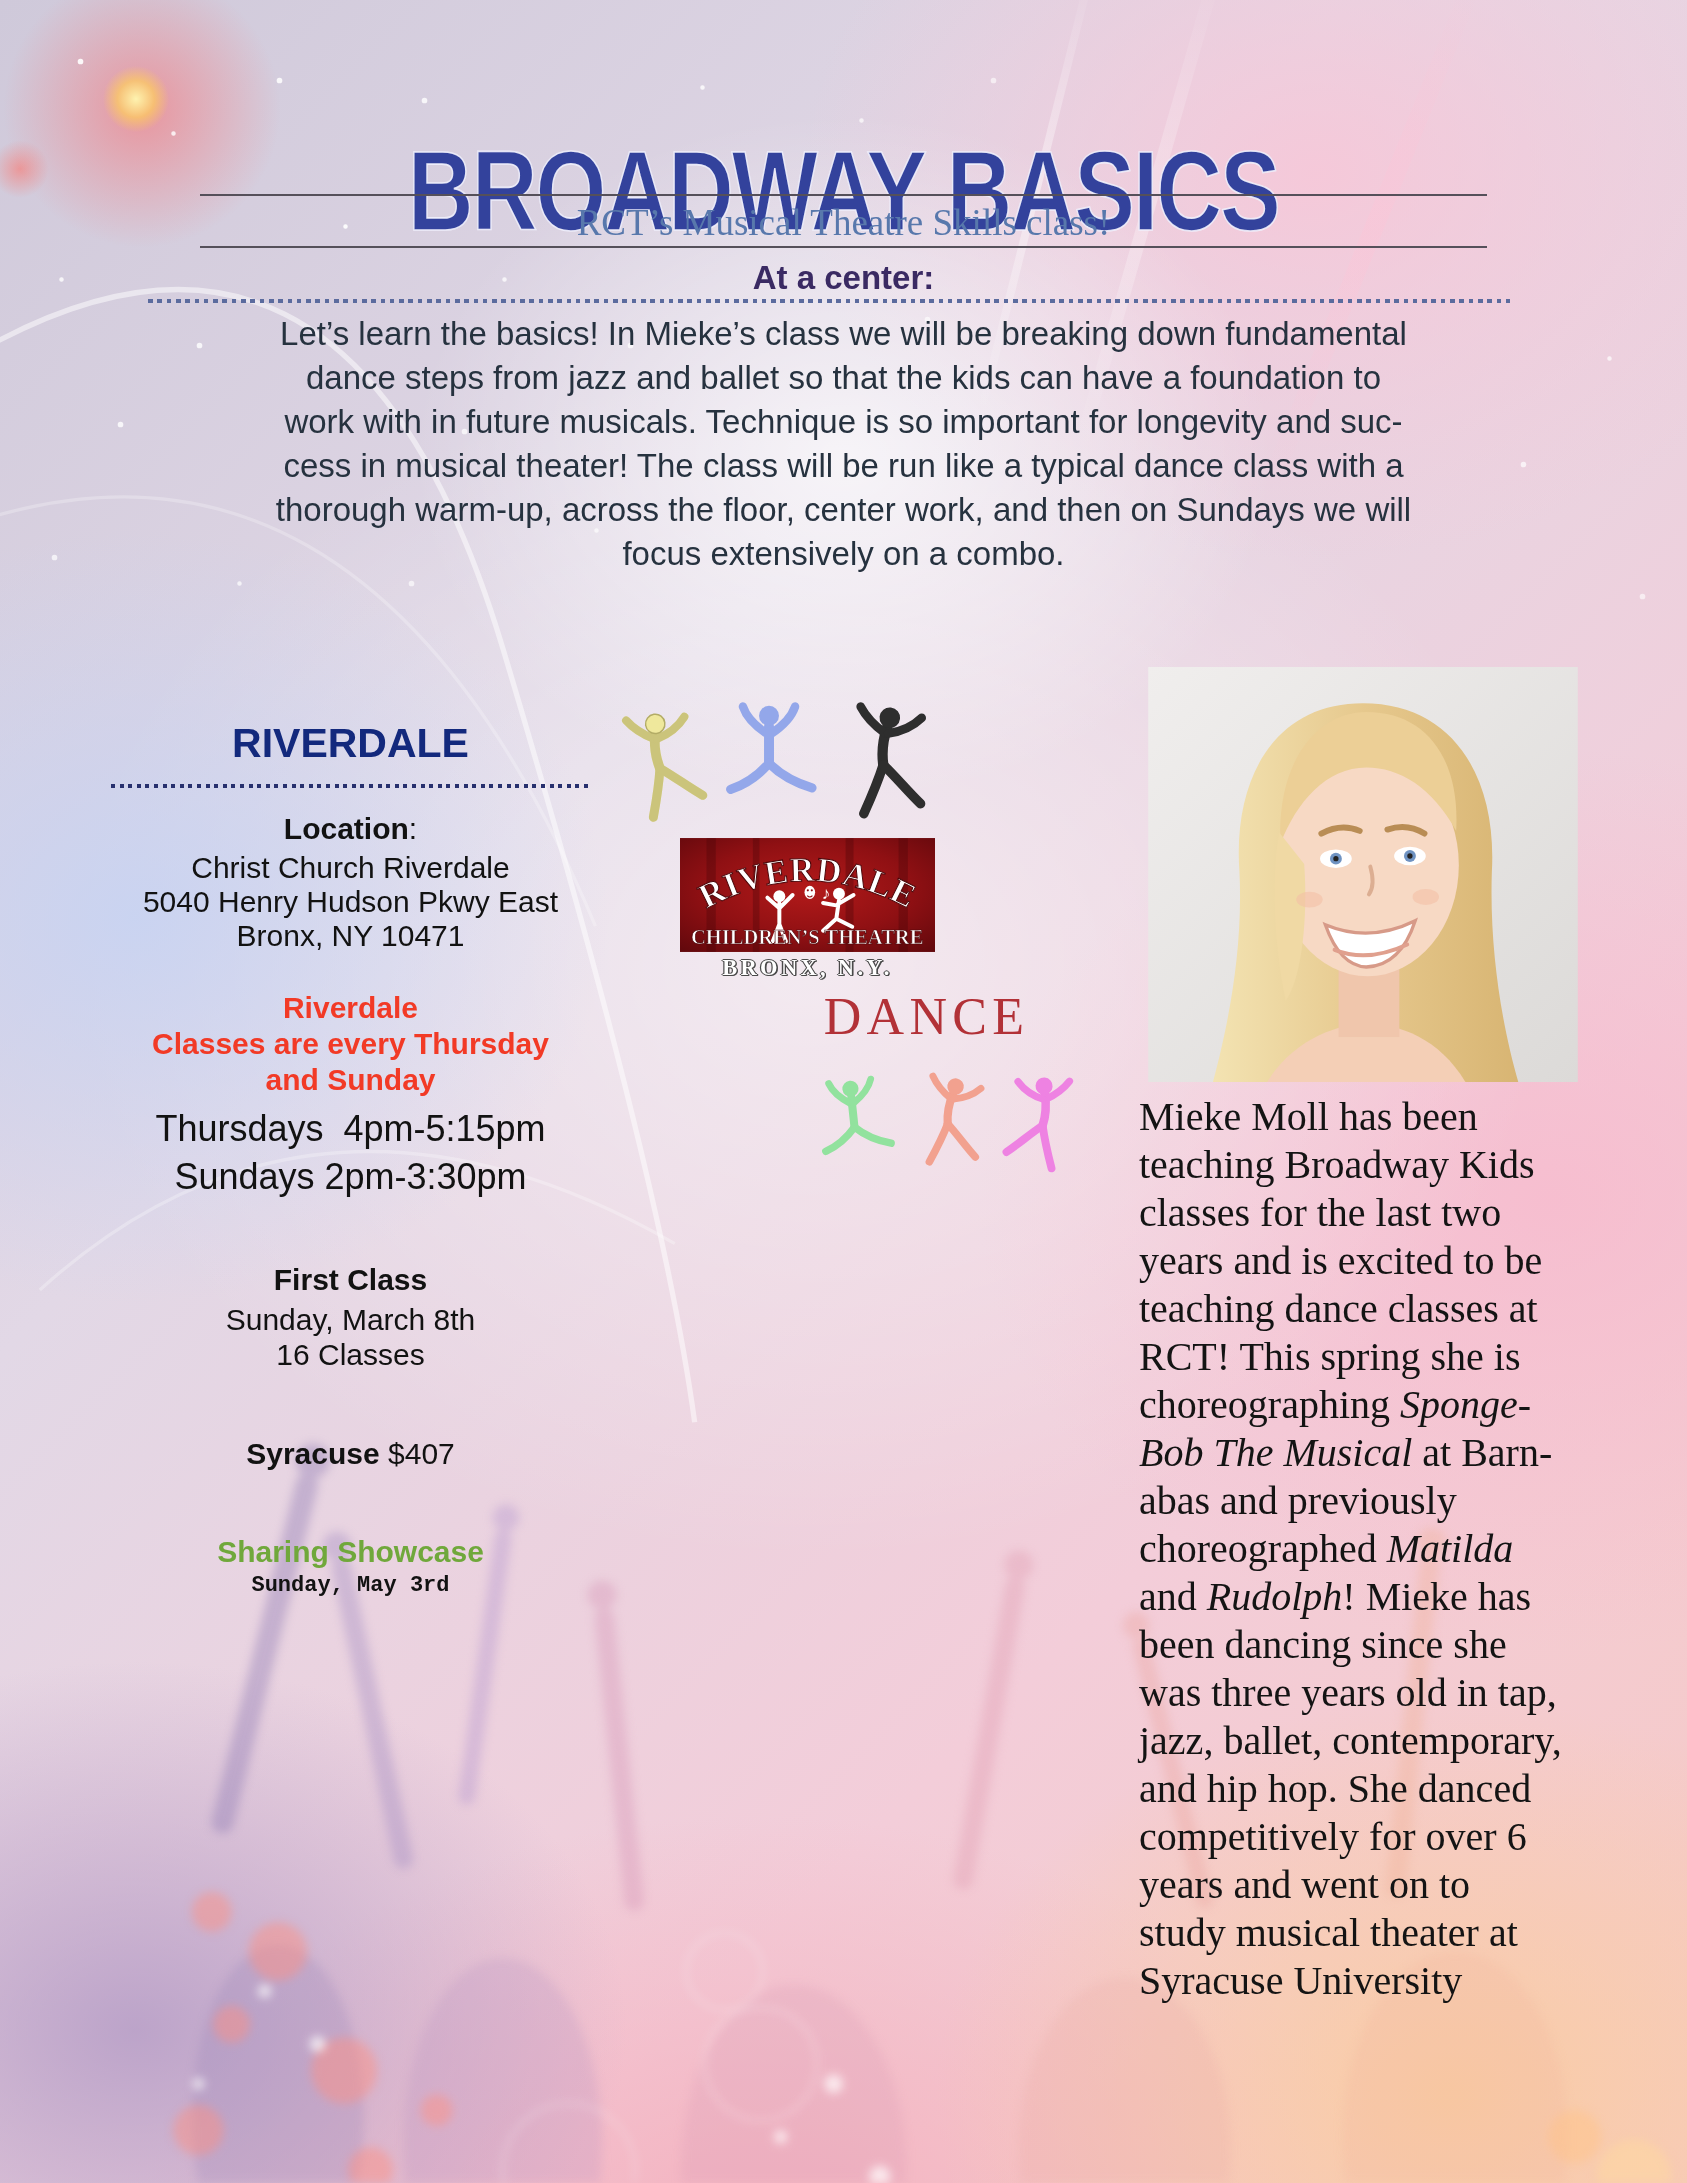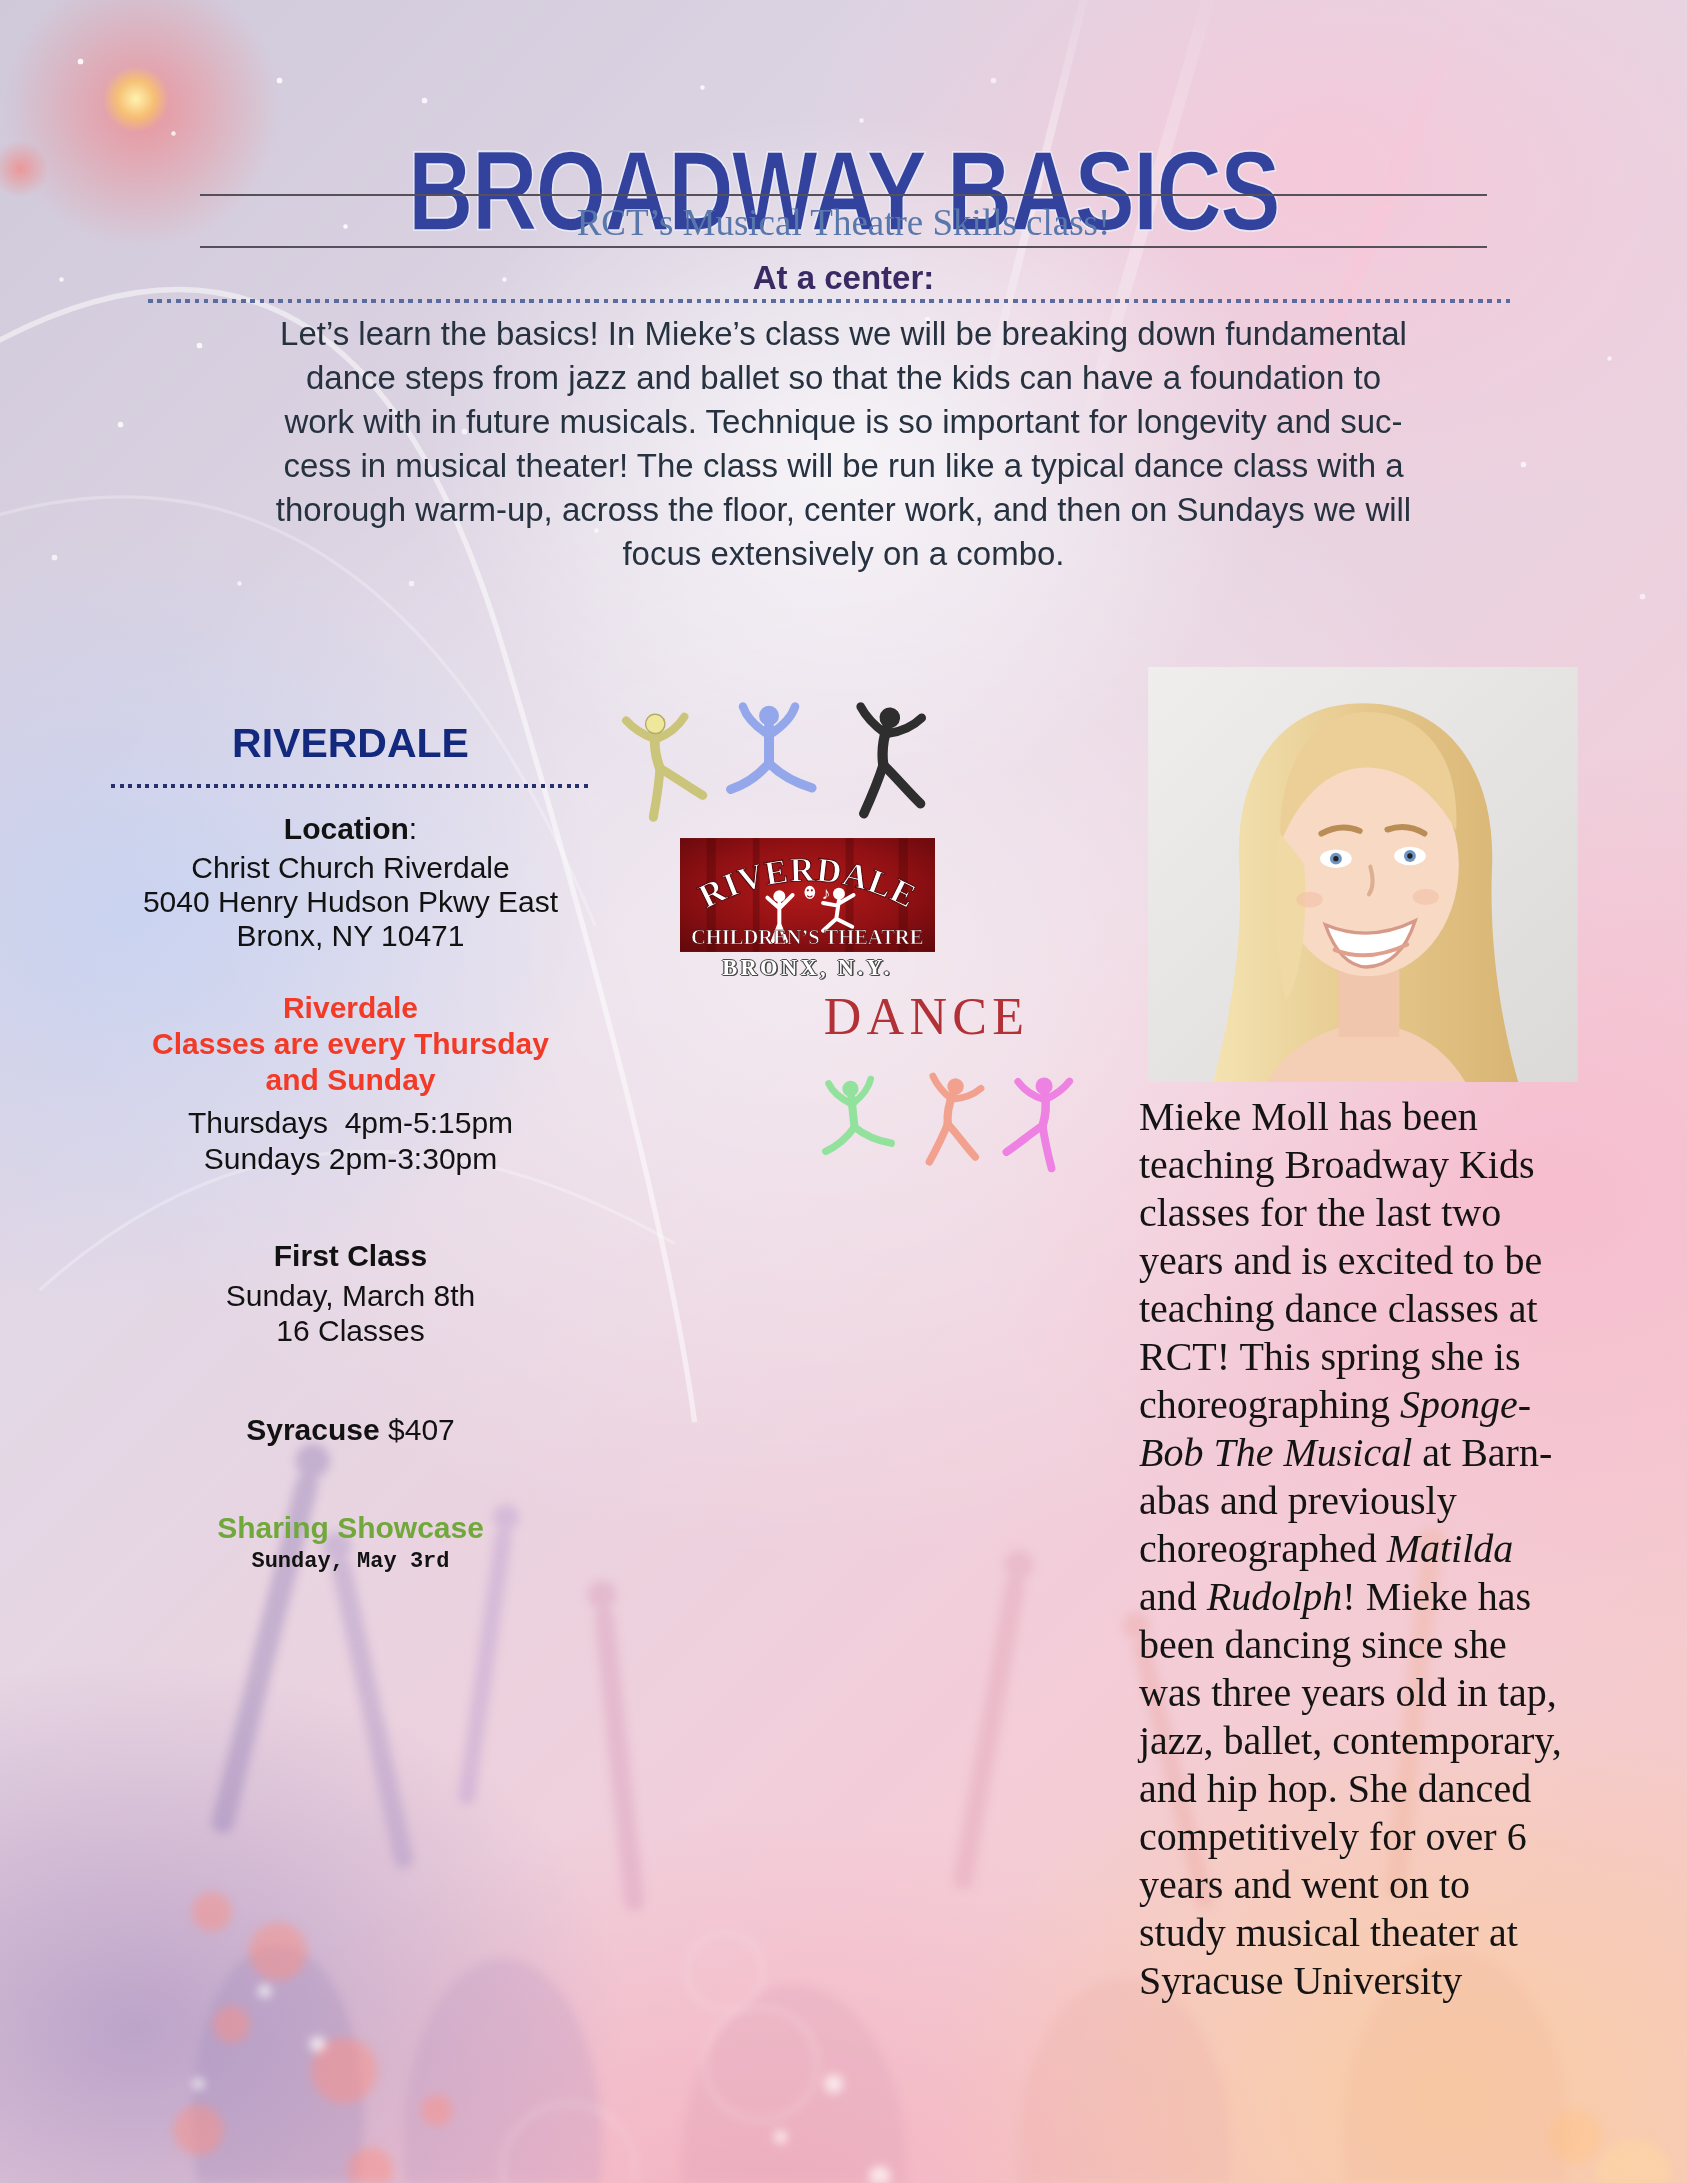--- a/index.html
+++ b/index.html
@@ -63,21 +63,21 @@
   .col-left{left:99px;top:720px;width:503px;text-align:center;color:#121212;}
   .col-left p{margin:0;}
   .rd-head{margin:0;font-size:41px;font-weight:bold;color:#13297d;letter-spacing:0;}
   .dotted-navy{margin:17px auto 0;width:479px;height:4px;
     background:repeating-linear-gradient(90deg,#27306e 0 4px,transparent 4px 8.6px);}
   .loc{margin-top:24px !important;font-size:30px;}
   .addr{margin-top:5.3px !important;font-size:30px;line-height:34px;white-space:pre-line;}
   .notice{margin-top:37px !important;font-size:30px;line-height:36px;font-weight:bold;
     color:#f23a26;white-space:pre-line;}
   .grades{margin-top:53px !important;font-size:30px;font-weight:bold;}
-  .sched{margin-top:6.6px !important;font-size:30px;line-height:36px;white-space:pre-line;}
+  .sched{margin-top:6.6px !important;font-size:36px;line-height:48px;white-space:pre-line;}
   .fclabel{margin-top:62px !important;font-size:30px;font-weight:bold;}
   .fclines{margin-top:5.3px !important;font-size:30px;line-height:35px;white-space:pre-line;}
   .tuition{margin-top:65px !important;font-size:30px;}
   .tuition b{font-weight:bold;}
   .showcase{margin-top:64px !important;font-size:30px;font-weight:bold;color:#70a83b;}
   .showdate{margin-top:4px !important;font-size:22px;font-weight:bold;font-family:Liberation Mono, monospace;}
   
   .dancers-top{left:615px;top:695px;width:318px;display:flex;align-items:flex-end;gap:17px;}
   .dancers-bottom{left:817px;top:1066px;width:265px;display:flex;align-items:flex-end;gap:14.6px;}
   .logo{left:680px;top:838px;width:255px;height:114px;}

